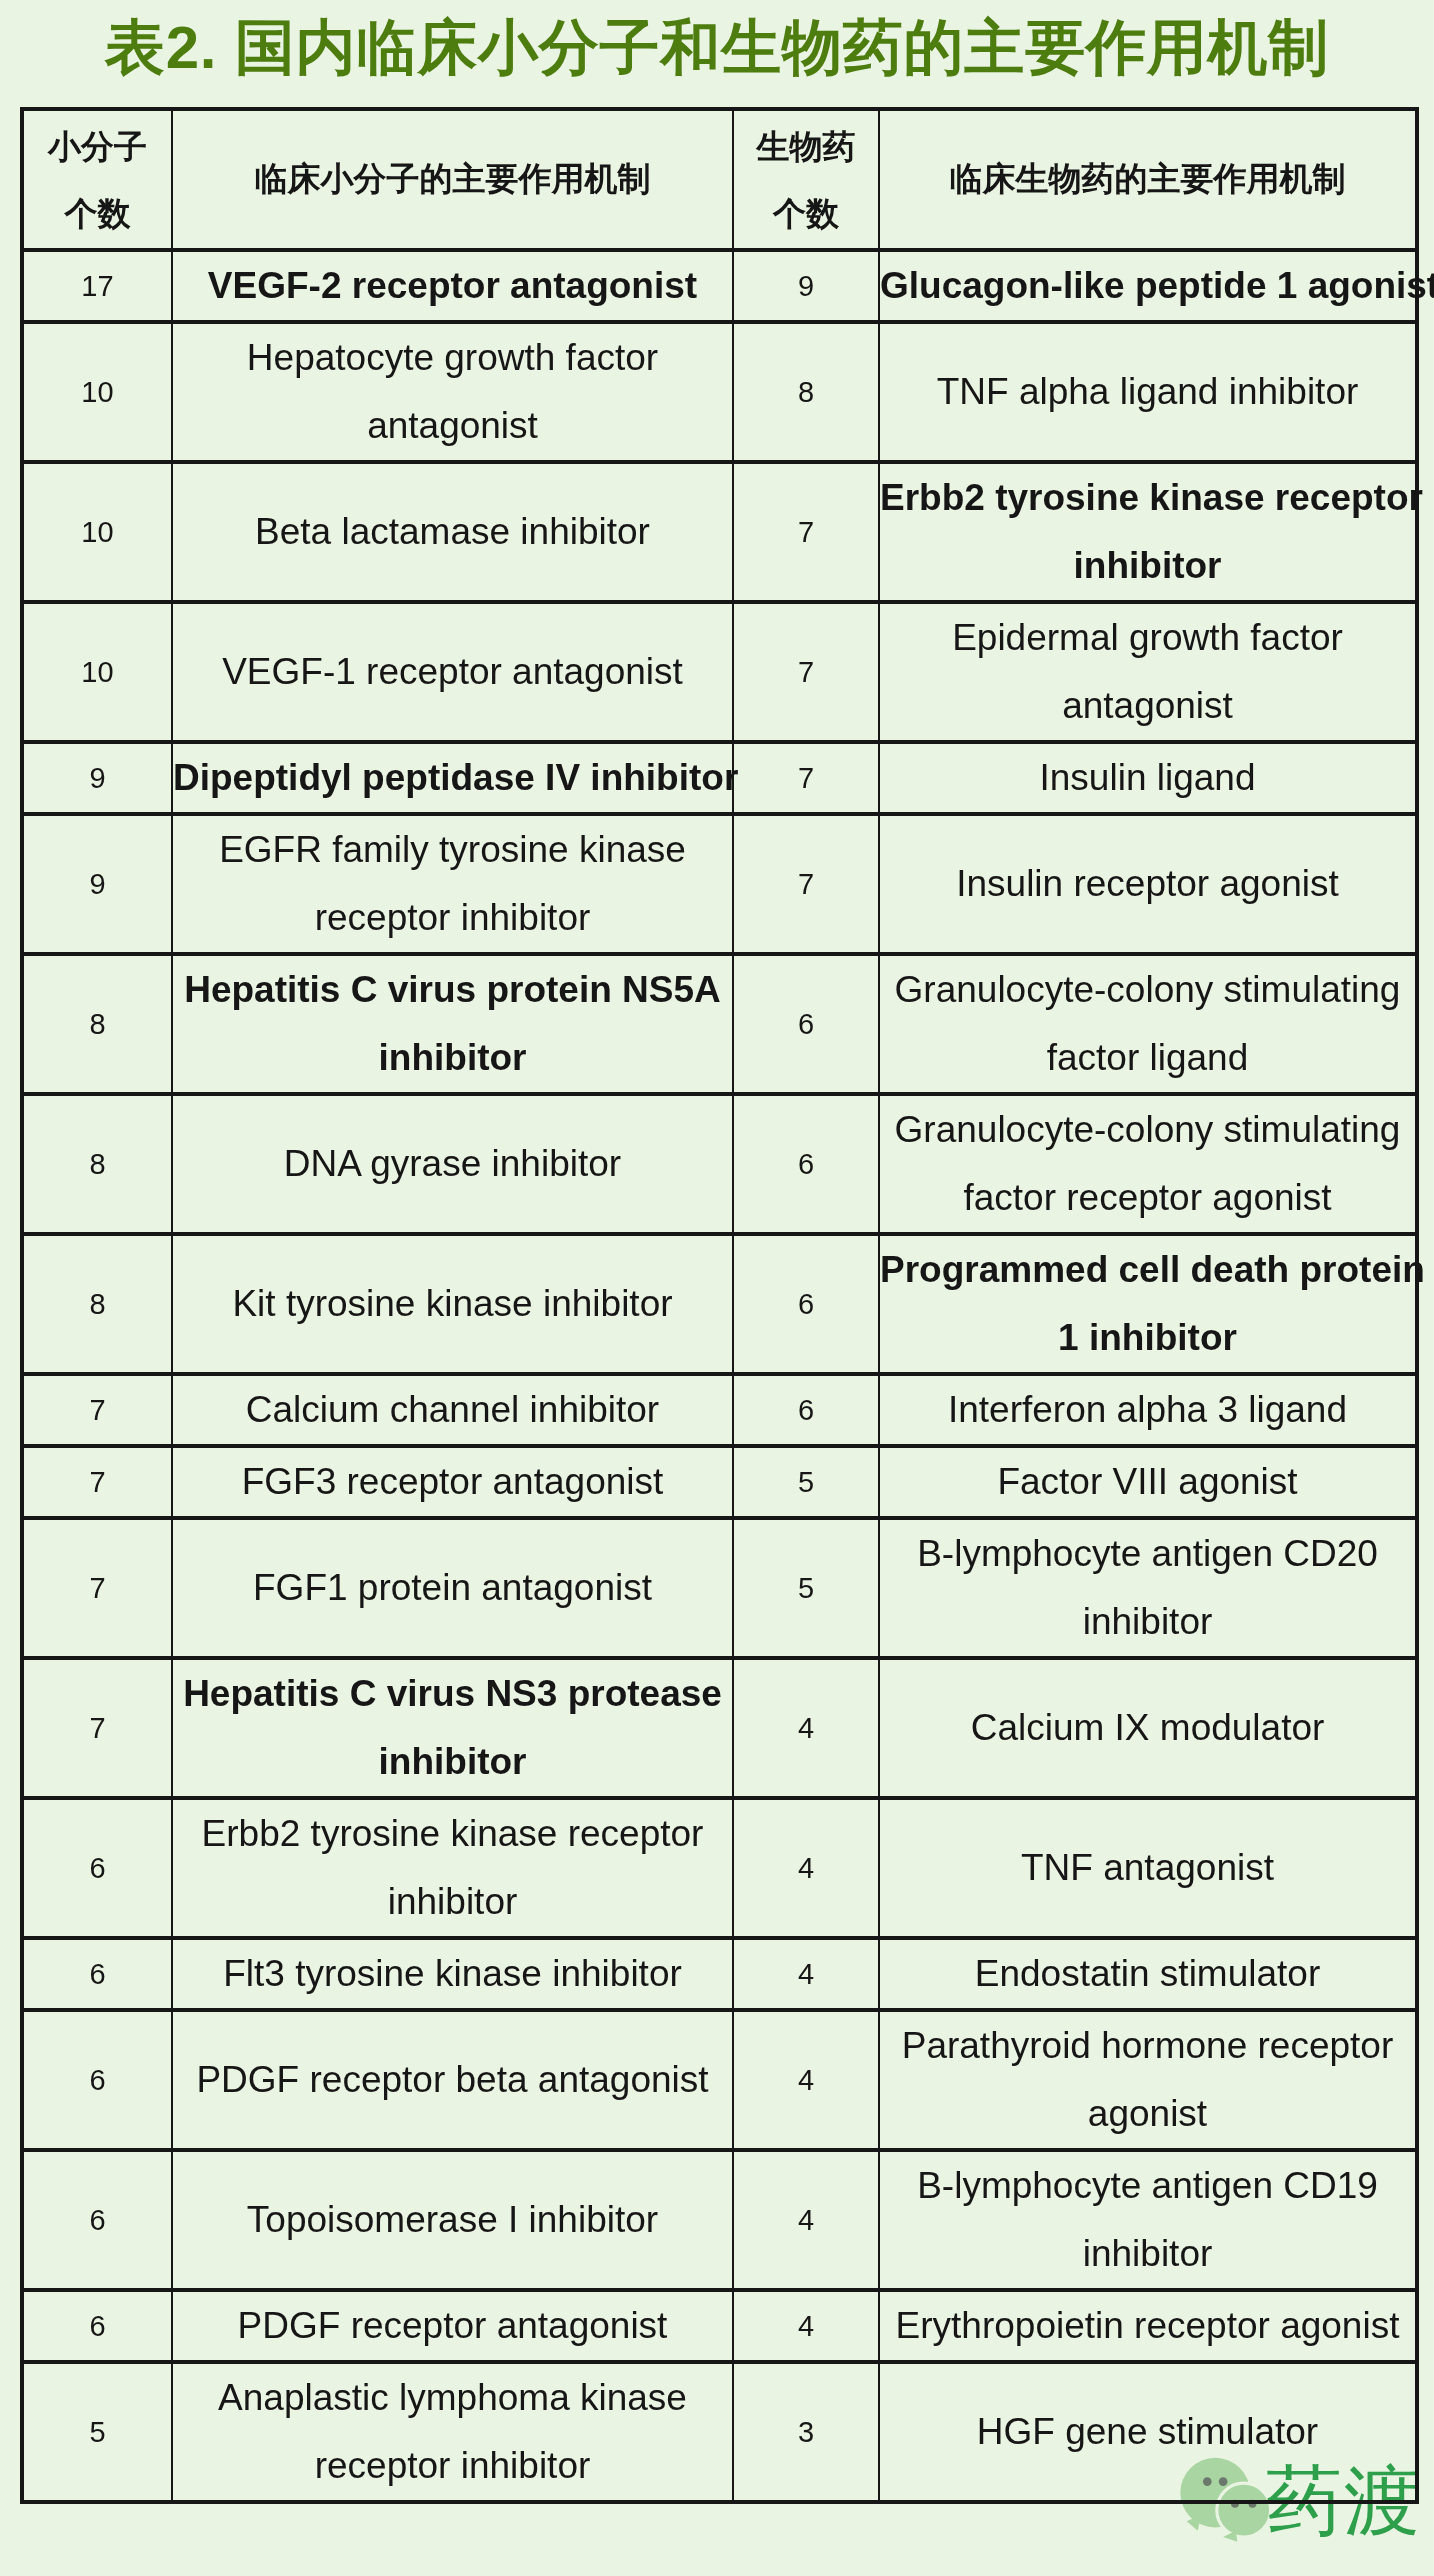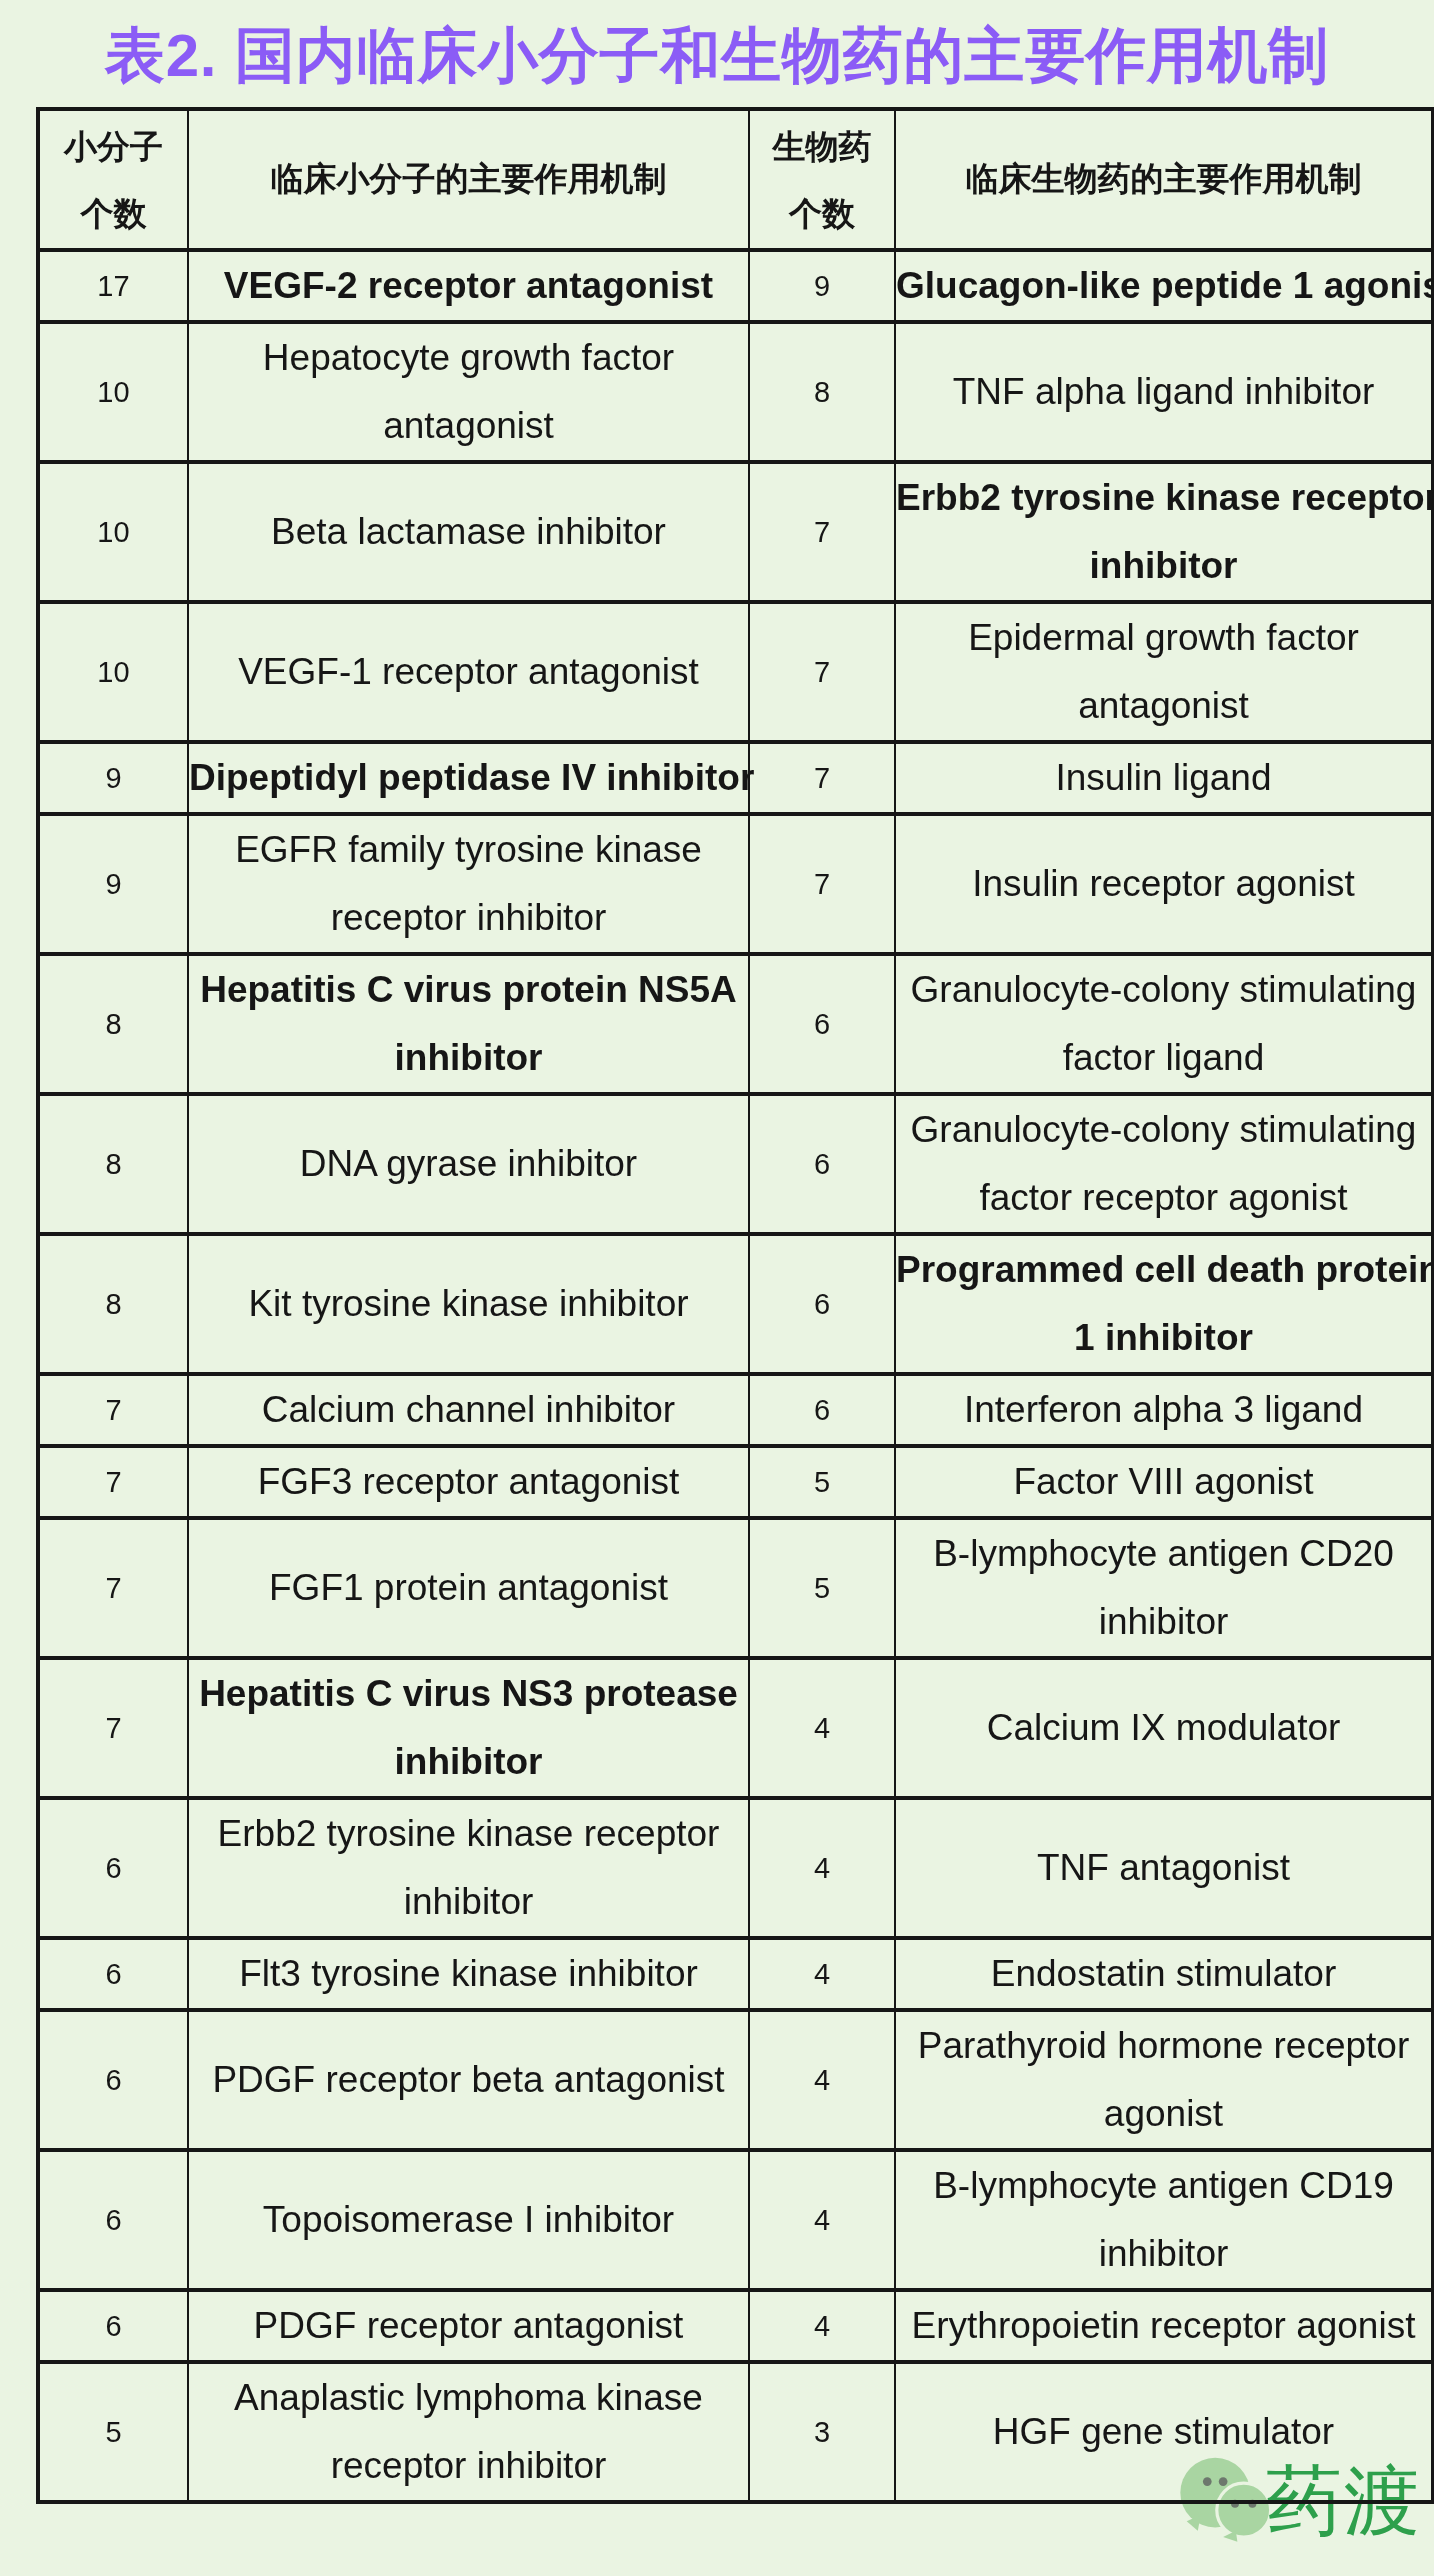--- a/index.html
+++ b/index.html
@@ -8,35 +8,35 @@
   #canvas {
     position: relative;
     width: 1434px;
     height: 2576px;
     background: #eaf4e2;
     overflow: hidden;
   }
 
   .title {
     position: absolute;
-    top: 12px;
+    top: 4px;
     left: 0;
     width: 100%;
     text-align: center;
     font-size: 60px;
     font-weight: bold;
-    color: #8b5cf6;
+    color: #4d7c0f;
     letter-spacing: 0.8px;
     line-height: 87px;
     white-space: nowrap;
   }
 
   table.mech {
     position: absolute;
-    left: 36px;
+    left: 20px;
     top: 107px;
     width: 1395px;
     border-collapse: collapse;
     table-layout: fixed;
     background: transparent;
     z-index: 2;
   }
   table.mech th, table.mech td {
     border: 2.4px solid #161616;
     border-top-width: 4px;

